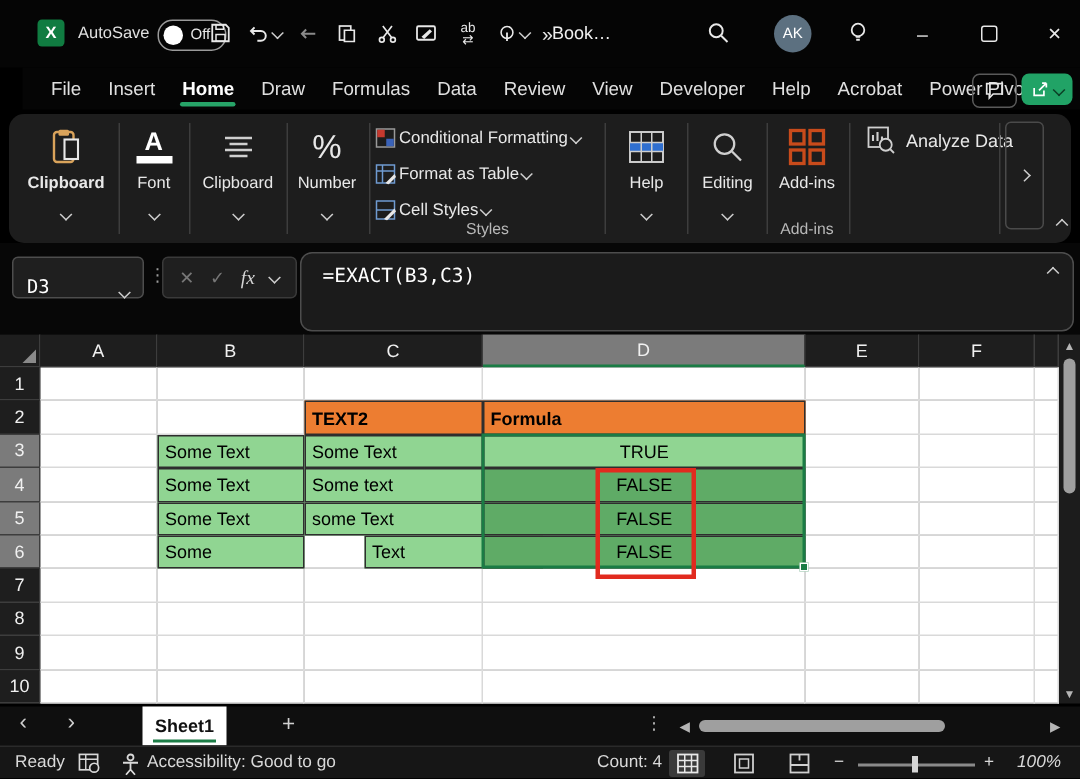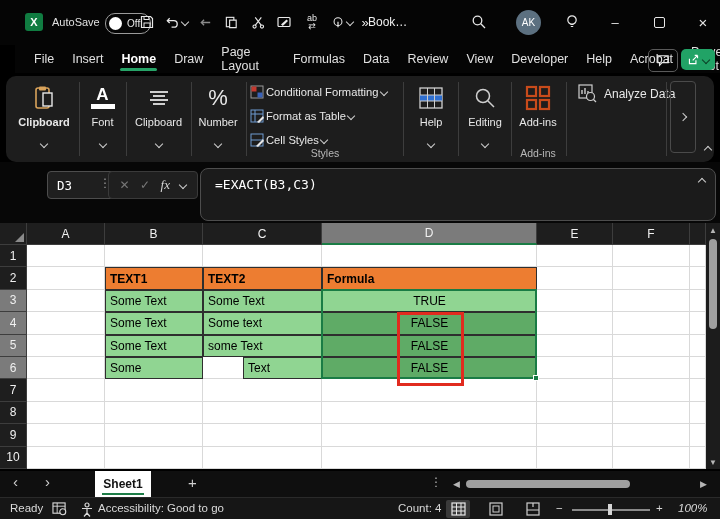--- a/index.html
+++ b/index.html
@@ -40,21 +40,21 @@
   .rgroup .gchv{margin-top:5px;}
   .style-row{display:flex;align-items:center;gap:2px;height:24px;font-size:11.2px;color:#e8e8e8;white-space:nowrap;}
   .grp-caption{position:absolute;bottom:3px;width:100%;text-align:center;font-size:10.5px;color:#b8b8b8;}
   #ribbon-expander{left:664px;top:5px;width:24px;height:70px;border:1px solid #4a4a4a;border-radius:4px;display:flex;align-items:center;justify-content:center;}
   #ribbon-collapse{left:694px;top:68px;width:16px;height:12px;display:flex;align-items:center;justify-content:center;}
   .fontA{font-size:17px;font-weight:bold;color:#fff;line-height:14px;}
   .fontA .bar{width:24px;height:5px;background:#fff;margin-top:2px;}
   .pct{font-size:22px;color:#e8e8e8;font-weight:400;}
   
   #fbar{left:0;top:162px;width:720px;height:61px;background:#070707;}
-  #name-box{left:8px;top:9px;width:86px;height:26px;background:#1f1f1f;border:1px solid #4d4d4d;border-radius:4px;display:flex;align-items:center;margin-left:39px;}
+  #name-box{left:8px;top:9px;width:86px;height:26px;background:#1f1f1f;border:1px solid #4d4d4d;border-radius:4px;display:flex;align-items:flex-end;}
   #name-box span.txt{margin-left:9px;font-size:12.5px;color:#fff;font-family:"DejaVu Sans Mono",monospace;flex:1;}
   #fbar-dots{left:99px;top:14px;color:#9a9a9a;font-size:12px;}
   #fx-box{left:108px;top:9px;width:88px;height:26px;background:#1f1f1f;border:1px solid #3a3a3a;border-radius:4px;display:flex;align-items:center;justify-content:space-evenly;}
   #fx-box .dim{color:#777;font-size:12px;}
   #fx-lbl{color:#d5d5d5;font-style:italic;font-size:13px;font-family:"Liberation Serif",serif;}
   #formula-panel{left:200px;top:6px;width:514px;height:51px;background:#1b1b1b;border:1px solid #4d4d4d;border-radius:8px;}
   #formula-text{position:absolute;left:14px;top:8px;font-family:"DejaVu Sans Mono",monospace;font-size:13px;color:#fff;}
   #formula-collapse{position:absolute;right:10px;top:10px;}
   
   #grid{left:0;top:223px;width:706px;height:246px;background:#000;}
@@ -179,21 +179,20 @@
       </div>
     <div class="winctl" style="left:688px;font-size:15px;">×</div>
   </div>
 
   <div id="tabrow" class="abs">
     <div id="ribbon-tabs">
         <span class="rtab">File</span>
         <span class="rtab">Insert</span>
         <span class="rtab active">Home</span>
         <span class="rtab">Draw</span>
-        <span class="rtab">Page Layout</span>
         <span class="rtab">Formulas</span>
         <span class="rtab">Data</span>
         <span class="rtab">Review</span>
         <span class="rtab">View</span>
         <span class="rtab">Developer</span>
         <span class="rtab">Help</span>
         <span class="rtab">Acrobat</span>
         <span class="rtab">Power Pivot</span>
       </div>
   </div>
@@ -438,21 +437,20 @@
       <div class="basecell" style="left: 690px; top: 22px; width: 16px; height: 22.4px;"></div>
       <div class="basecell" style="left: 690px; top: 44.4px; width: 16px; height: 22.4px;"></div>
       <div class="basecell" style="left: 690px; top: 66.8px; width: 16px; height: 22.4px;"></div>
       <div class="basecell" style="left: 690px; top: 89.2px; width: 16px; height: 22.4px;"></div>
       <div class="basecell" style="left: 690px; top: 111.6px; width: 16px; height: 22.4px;"></div>
       <div class="basecell" style="left: 690px; top: 134px; width: 16px; height: 22.4px;"></div>
       <div class="basecell" style="left: 690px; top: 156.4px; width: 16px; height: 22.4px;"></div>
       <div class="basecell" style="left: 690px; top: 178.8px; width: 16px; height: 22.4px;"></div>
       <div class="basecell" style="left: 690px; top: 201.2px; width: 16px; height: 22.4px;"></div>
       <div class="basecell" style="left: 690px; top: 223.6px; width: 16px; height: 22.4px;"></div>
-      <div class="tcell header left" style="left: 105px; top: 44.4px; width: 98px; height: 22.4px;">TEXT1</div>
       <div class="tcell header left" style="left: 203px; top: 44.4px; width: 119px; height: 22.4px;">TEXT2</div>
       <div class="tcell header left" style="left: 322px; top: 44.4px; width: 215px; height: 22.4px;">Formula</div>
       <div class="tcell light left" style="left: 105px; top: 66.8px; width: 98px; height: 22.4px;">Some Text</div>
       <div class="tcell light left" style="left: 203px; top: 66.8px; width: 119px; height: 22.4px;">Some Text</div>
       <div class="tcell light center" style="left: 322px; top: 66.8px; width: 215px; height: 22.4px;">TRUE</div>
       <div class="tcell light left" style="left: 105px; top: 89.2px; width: 98px; height: 22.4px;">Some Text</div>
       <div class="tcell light left" style="left: 203px; top: 89.2px; width: 119px; height: 22.4px;">Some text</div>
       <div class="tcell dark center" style="left: 322px; top: 89.2px; width: 215px; height: 22.4px;">FALSE</div>
       <div class="tcell light left" style="left: 105px; top: 111.6px; width: 98px; height: 22.4px;">Some Text</div>
       <div class="tcell light left" style="left: 203px; top: 111.6px; width: 119px; height: 22.4px;">some Text</div>

